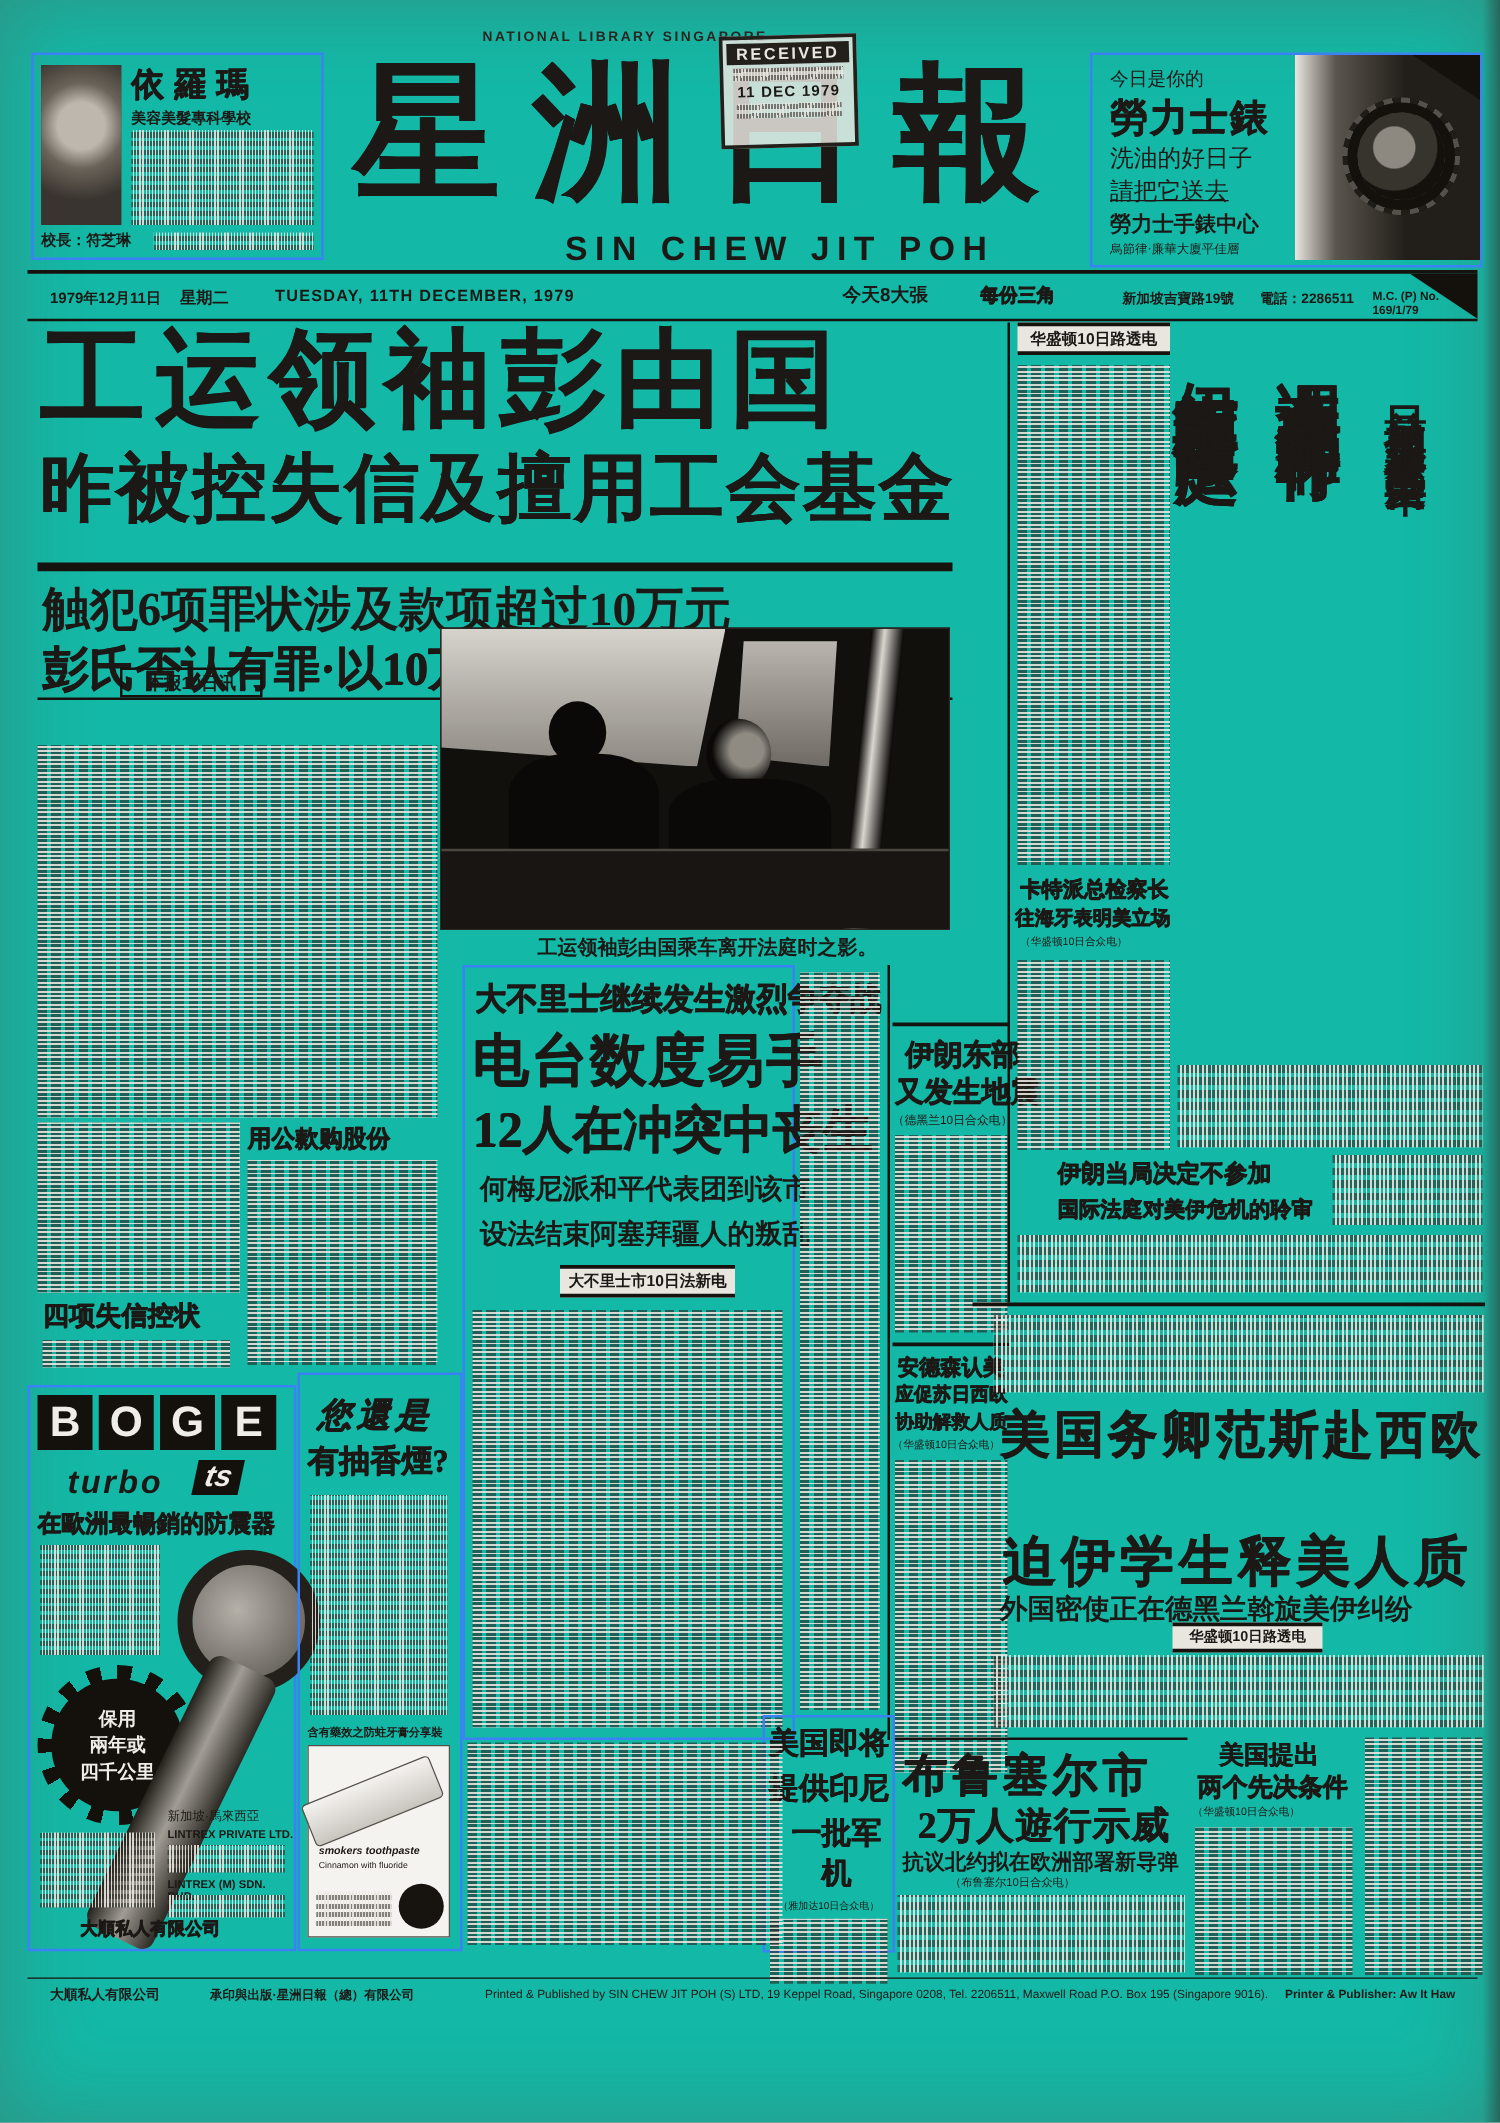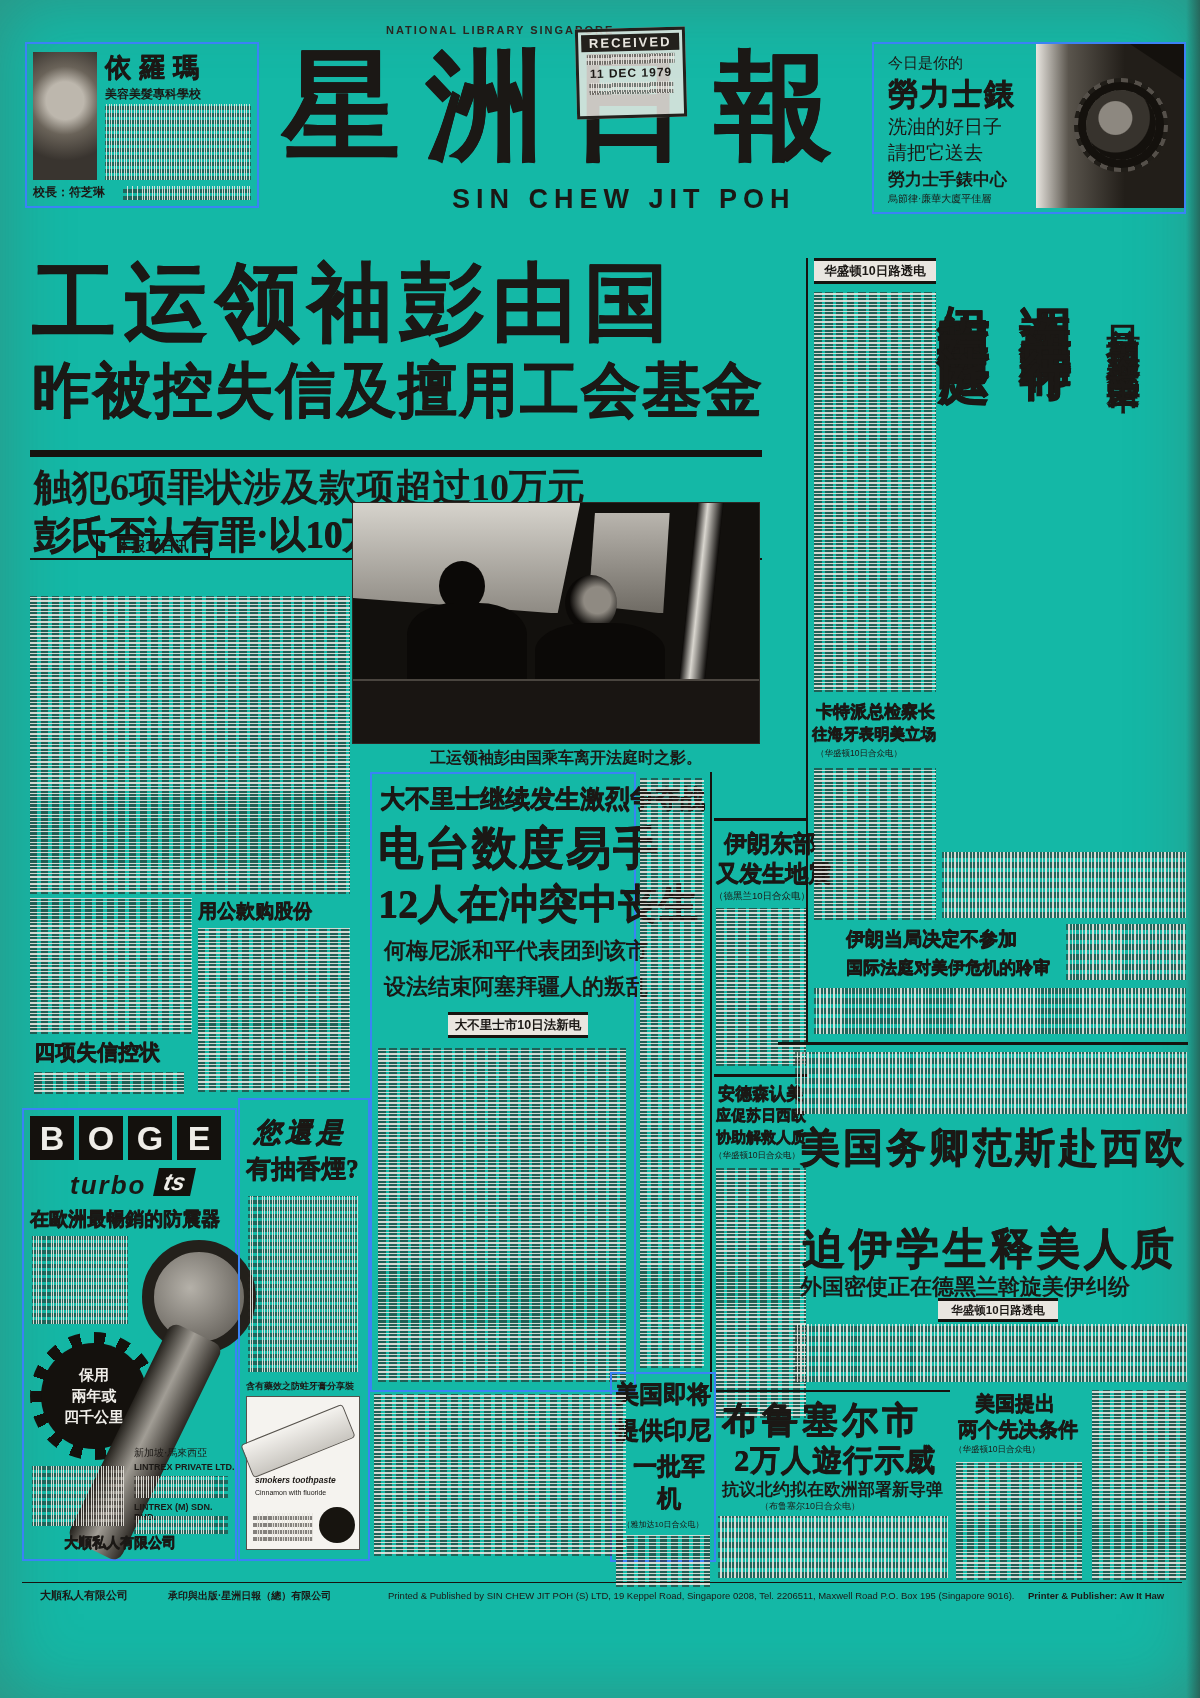--- a/index.html
+++ b/index.html
@@ -83,30 +83,41 @@
     <div class="ctr b" style="font-size:12px;letter-spacing:1px;">11 DEC 1979</div>
     <div class="sim-s" style="height:12px;margin:2px 10px;"></div>
   </div>
 
   <div class="abs b" style="left:452px;top:184px;font-size:27px;letter-spacing:6px;">SIN CHEW JIT POH</div>
 
   <div class="abs boxline" style="left:872px;top:42px;width:310px;height:168px;">
     <div class="abs serif" style="left:14px;top:10px;font-size:15px;">今日是你的</div>
     <div class="abs serif heavy" style="left:14px;top:30px;font-size:30px;letter-spacing:2px;">勞力士錶</div>
     <div class="abs serif" style="left:14px;top:70px;font-size:19px;">洗油的好日子</div>
-    <div class="abs serif" style="left:14px;top:96px;font-size:19px;">請把它送去</div>
+    <div class="abs serif" style="left:14px;top:96px;font-size:19px;text-decoration:underline;">請把它送去</div>
     <div class="abs serif b" style="left:14px;top:124px;font-size:17px;">勞力士手錶中心</div>
     <div class="abs serif" style="left:14px;top:148px;font-size:10px;">烏節律·廉華大廈平佳層</div>
     <div class="abs" style="right:0;top:0;width:148px;height:164px;background:linear-gradient(90deg,#e9e6e0 0,#5a554d 22%,#221e19 60%);">
       <div class="crown-teeth" style="left:38px;top:34px;width:94px;height:94px;"></div>
       <div class="crown" style="left:50px;top:46px;width:70px;height:70px;"></div>
     </div>
     <div class="abs tri-corner" style="right:0;top:0;"></div>
   </div>
 
+  <div class="abs" style="left:22px;top:216px;width:1160px;height:36px;border-top:3px solid #16130f;border-bottom:2px solid #16130f;">
+    <div class="abs b" style="left:18px;top:11px;font-size:12px;">1979年12月11日</div>
+    <div class="abs b" style="left:122px;top:10px;font-size:13px;">星期二</div>
+    <div class="abs b" style="left:198px;top:10px;font-size:13px;letter-spacing:1px;">TUESDAY, 11TH DECEMBER, 1979</div>
+    <div class="abs b" style="left:652px;top:8px;font-size:15px;">今天8大張</div>
+    <div class="abs heavy" style="left:762px;top:8px;font-size:15px;">每份三角</div>
+    <div class="abs b" style="left:876px;top:12px;font-size:11px;">新加坡吉寶路19號</div>
+    <div class="abs b" style="left:986px;top:12px;font-size:11px;">電話：2286511</div>
+    <div class="abs b" style="left:1076px;top:13px;font-size:9.5px;">M.C. (P) No. 169/1/79</div>
+    <div class="abs tri-corner" style="left:1106px;top:0;"></div>
+  </div>
 
   <div class="abs sans heavy" style="left:32px;top:358px;font-size:59px;letter-spacing:2px;line-height:1.1;">昨被控失信及擅用工会基金</div>
   <div class="abs sans heavy" style="left:32px;top:258px;font-size:84px;letter-spacing:8px;line-height:1.06;">工运领袖彭由国</div>
   <div class="abs rule" style="left:30px;top:450px;width:732px;height:7px;"></div>
   <div class="abs serif b" style="left:34px;top:462px;font-size:38px;">触犯6项罪状涉及款项超过10万元</div>
   <div class="abs serif heavy" style="left:34px;top:510px;font-size:37px;">彭氏否认有罪·以10万元保释·正月7日过堂</div>
   <div class="abs rule" style="left:30px;top:558px;width:732px;height:2px;"></div>
 
   <div class="abs ctr b" style="left:96px;top:534px;width:110px;height:20px;border:2px solid #16130f;font-size:14px;line-height:20px;">本报10日讯</div>
   <div class="abs vsim" style="left:30px;top:596px;width:320px;height:298px;"></div>
@@ -199,21 +210,21 @@
   <div class="abs serif b" style="left:722px;top:1478px;font-size:17px;">抗议北约拟在欧洲部署新导弹</div>
   <div class="abs" style="left:760px;top:1500px;font-size:9px;">（布鲁塞尔10日合众电）</div>
   <div class="abs hsim" style="left:718px;top:1516px;width:230px;height:62px;"></div>
 
   <div class="abs vsim" style="left:374px;top:1394px;width:252px;height:162px;"></div>
 
   <div class="abs boxline" style="left:22px;top:1108px;width:211px;height:449px;">
     <div class="abs" style="left:6px;top:6px;text-decoration:underline;">
       <span class="bsq">B</span><span class="bsq">O</span><span class="bsq">G</span><span class="bsq">E</span>
     </div>
-    <div class="abs b" style="left:46px;top:60px;font-size:26px;font-style:italic;letter-spacing:2px;">turbo</div>
+    <div class="abs b" style="left:30px;top:60px;font-size:26px;font-style:italic;letter-spacing:2px;">turbo</div>
     <div class="abs" style="left:132px;top:58px;background:#14110d;color:#efede8;font-size:24px;font-style:italic;font-weight:900;padding:0 8px;transform:skewX(-12deg);">ts</div>
     <div class="abs serif heavy" style="left:6px;top:96px;font-size:19px;">在歐洲最暢銷的防震器</div>
     <div class="abs sim-s" style="left:8px;top:126px;width:96px;height:88px;"></div>
     <div class="abs burst" style="left:6px;top:222px;width:128px;height:128px;">
       <div class="burst-in">
         <div style="font-size:15px;font-weight:bold;">保用</div>
         <div style="font-size:15px;font-weight:bold;">兩年或</div>
         <div style="font-size:15px;font-weight:bold;">四千公里</div>
       </div>
     </div>

